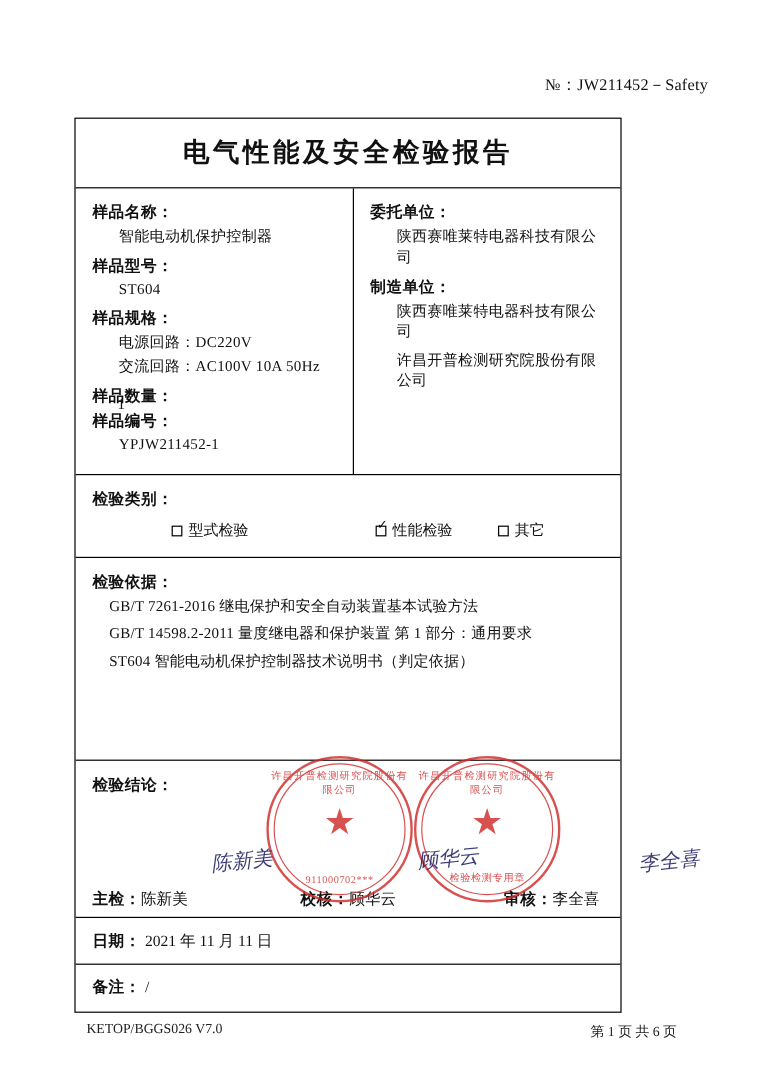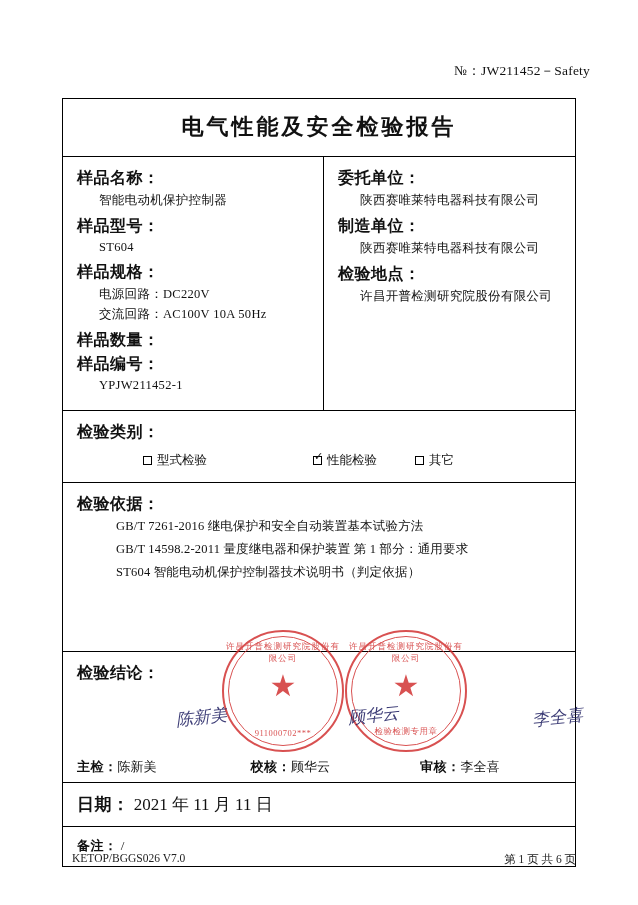--- a/index.html
+++ b/index.html
@@ -26,21 +26,21 @@
     right: 48px;
     top: 62px;
     font-size: 13.5px;
     letter-spacing: 0.2px;
     white-space: nowrap;
   }
   .frame {
     position: absolute;
     left: 62px;
     top: 98px;
-    width: 514px;
+    width: 456px;
     border: 1px solid #000;
     box-sizing: border-box;
   }
   .row {
     display: flex;
     border-bottom: 1px solid #000;
     box-sizing: border-box;
   }
   .row:last-child { border-bottom: none; }
 
@@ -60,21 +60,21 @@
     box-sizing: border-box;
     border-right: 1px solid #000;
     padding: 9px 10px 10px 14px;
   }
   .col-right {
     width: 49%;
     box-sizing: border-box;
     padding: 9px 10px 10px 14px;
   }
   .lbl {
-    font-size: 16px;
+    font-size: 13px;
     font-weight: 600;
     margin: 2px 0 3px 0;
     letter-spacing: 0.5px;
   }
   .val {
     font-size: 12.5px;
     margin: 0 0 7px 22px;
     letter-spacing: 0.3px;
   }
   .val.tight { margin-bottom: 3px; }
@@ -115,21 +115,21 @@
   }
 
   .basis-cell {
     padding: 9px 10px 10px 14px;
     width: 100%;
     box-sizing: border-box;
     height: 168px;
   }
   .basis-line {
     font-size: 12.5px;
-    margin: 0 0 6px 39px;
+    margin: 0 0 6px 14px;
     letter-spacing: 0.2px;
   }
 
   .concl-cell {
     padding: 9px 10px 6px 14px;
     width: 100%;
     box-sizing: border-box;
     position: relative;
     height: 130px;
   }
@@ -147,36 +147,36 @@
     right: 10px;
     bottom: 6px;
   }
   .sign-row .k { font-weight: 600; letter-spacing: 0.5px; }
   .sign-row .v { margin-right: 2px; }
 
   .date-cell {
     padding: 10px 10px 10px 14px;
     width: 100%;
     box-sizing: border-box;
-    font-size: 17px;
+    font-size: 13px;
   }
   .date-cell .k { font-weight: 600; letter-spacing: 0.5px; }
 
   .note-cell {
     padding: 10px 10px 11px 14px;
     width: 100%;
     box-sizing: border-box;
     font-size: 13px;
   }
   .note-cell .k { font-weight: 600; letter-spacing: 0.5px; }
 
   .footer {
     position: absolute;
     left: 72px;
-    right: 62px;
+    right: 74px;
     top: 852px;
     display: flex;
     justify-content: space-between;
     font-size: 11.5px;
     color: #222;
   }
   .footer .right { font-size: 11.5px; }
 
   
   .stamp {
@@ -257,21 +257,20 @@
         <div class="lbl">样品数量：</div>
 
         <div class="lbl">样品编号：</div>
         <div class="val">YPJW211452-1</div>
       </div>
       <div class="col-right">
         <div class="lbl">委托单位：</div>
         <div class="val">陕西赛唯莱特电器科技有限公司</div>
         <div class="lbl">制造单位：</div>
         <div class="val">陕西赛唯莱特电器科技有限公司</div>
-        <div class="lbl">检验地点：</div>
         <div class="val">许昌开普检测研究院股份有限公司</div>
       </div>
     </div>
 
     <div class="row">
       <div class="cat-cell">
         <div class="lbl">检验类别：</div>
         <div class="cat-options">
           <div class="opt o1">
             <span class="box"></span>

